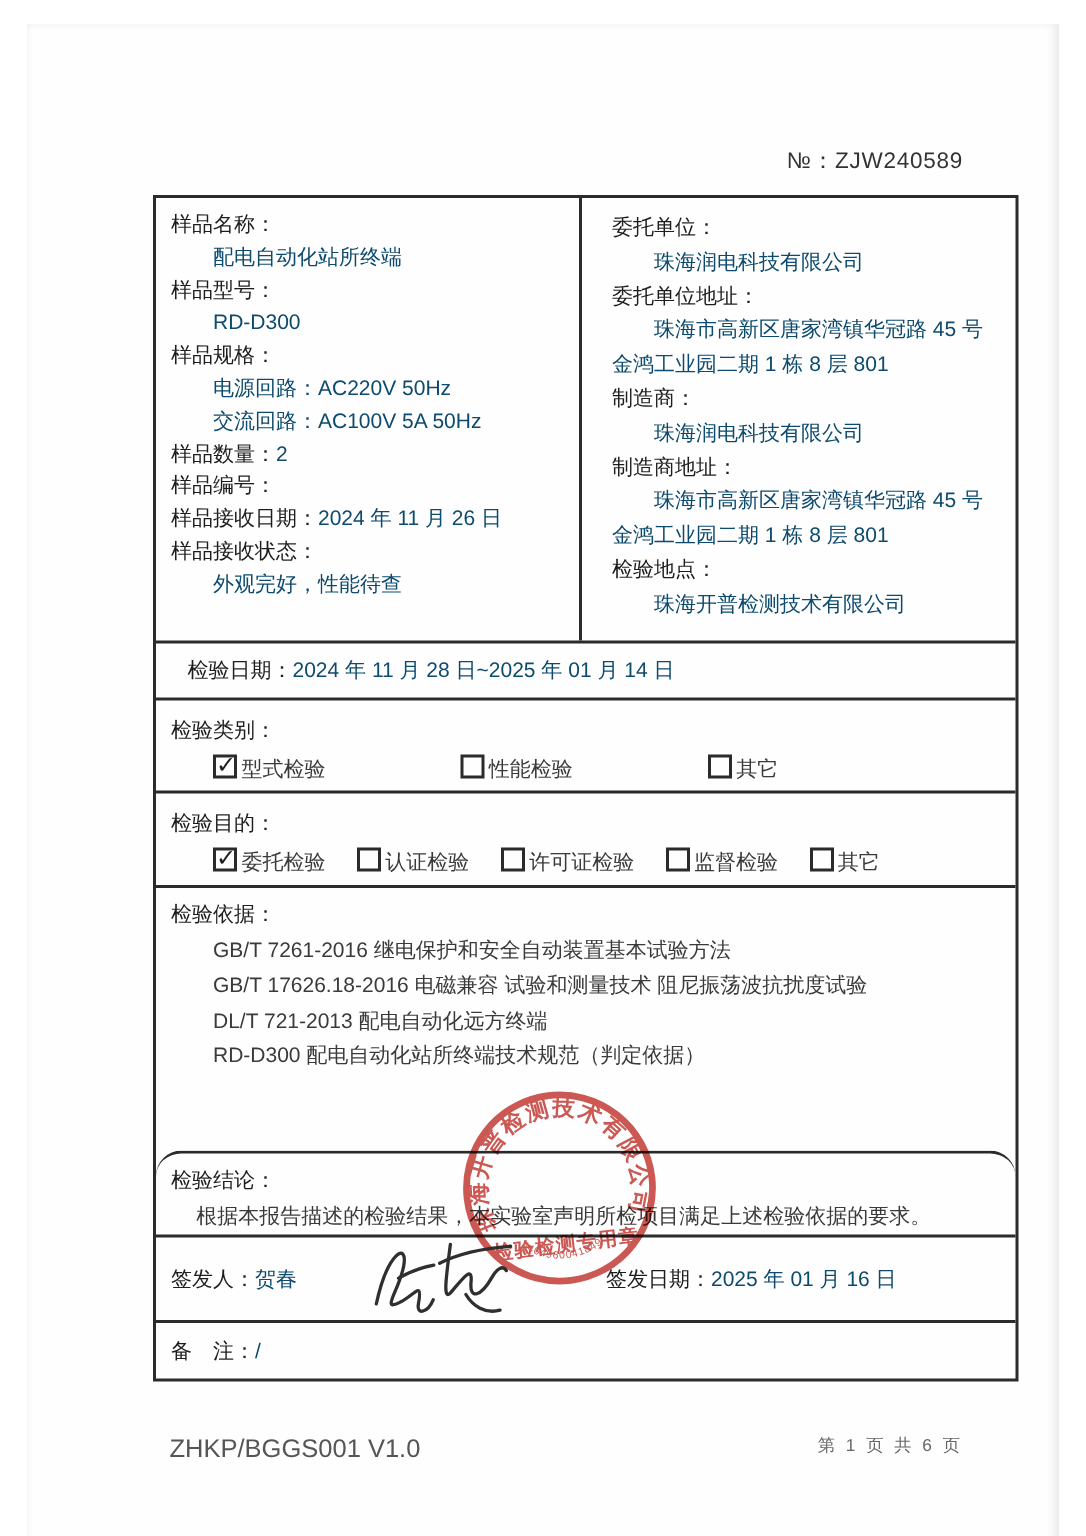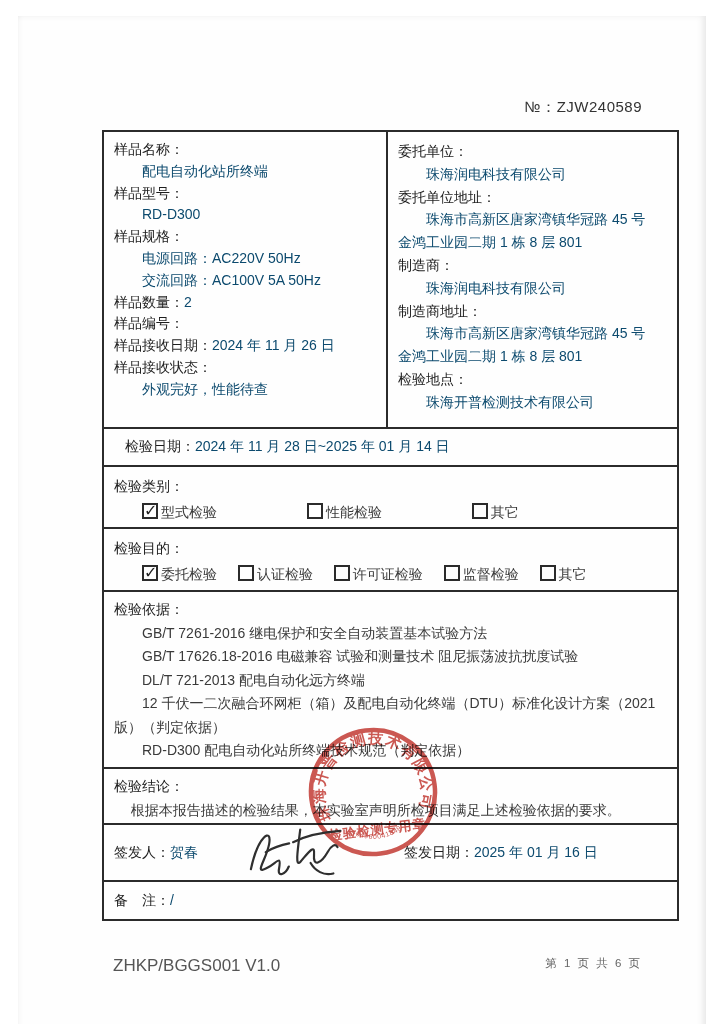--- a/index.html
+++ b/index.html
@@ -18,26 +18,26 @@
     position:absolute;left:84px;top:114px;width:577px;height:791px;
     border:2px solid #2b2b2b;box-sizing:border-box;background:transparent;
   }
   .row{box-sizing:border-box;border-top:2px solid #2b2b2b;font-size:14px;}
   .row:first-child{border-top:none;}
   .r1{height:295px;display:flex;}
   .r2{height:38px;line-height:34px;padding-left:21px;}
   .r3{height:63px;padding:6px 0 0 10px;line-height:26px;}
   .r4{height:62px;padding:6px 0 0 10px;line-height:26px;}
   .r5{height:177px;padding:6px 10px 0 10px;line-height:23.5px;}
-  .r6{height:56px;padding:5px 8px 12px 10px;line-height:24px;}
+  .r6{height:56px;padding:5px 8px 12px 10px;line-height:24px;border-radius:17px;}
   .r7{height:57px;position:relative;}
   .r8{height:39px;line-height:36px;padding-left:10px;}
   .cell-l{width:284px;border-right:2px solid #2b2b2b;box-sizing:border-box;
           padding:7px 6px 0 10px;line-height:21.8px;}
-  .cell-r{flex:1;box-sizing:border-box;padding:8px 6px 0 10px;line-height:22.8px;}
+  .cell-r{flex:1;box-sizing:border-box;padding:8px 6px 0 20px;line-height:22.8px;}
   .lbl{font-weight:normal;color:#1d1d1d;}
   .val{color:#0c4a6e;}
   .ind{padding-left:28px;}
   .cb{
     display:inline-block;width:12px;height:12px;border:2px solid #2b2b2b;
     box-sizing:content-box;vertical-align:-2px;margin-right:3px;position:relative;
   }
   .cb[data-checked="true"]::after{
     content:"✓";position:absolute;left:0px;top:-7px;font-size:16px;
     font-weight:bold;color:#1d1d1d;
@@ -122,21 +122,20 @@
         <span class="opt"><span class="cb" data-checked="false"></span><span>监督检验</span></span>
         <span class="opt"><span class="cb" data-checked="false"></span><span>其它</span></span>
       </div>
     </div>
 
     <div class="row r5">
       <div class="lbl">检验依据：</div>
       <div class="basis-item">GB/T 7261-2016 继电保护和安全自动装置基本试验方法</div>
       <div class="basis-item">GB/T 17626.18-2016 电磁兼容 试验和测量技术 阻尼振荡波抗扰度试验</div>
       <div class="basis-item">DL/T 721-2013 配电自动化远方终端</div>
-      <div class="basis-item">12 千伏一二次融合环网柜（箱）及配电自动化终端（DTU）标准化设计方案（2021版）（判定依据）</div>
       <div class="basis-item">RD-D300 配电自动化站所终端技术规范（判定依据）</div>
     </div>
 
     <div class="row r6">
       <div class="lbl">检验结论：</div>
       <div class="concl-text">根据本报告描述的检验结果，本实验室声明所检项目满足上述检验依据的要求。</div>
     </div>
 
     <div class="row r7">
       <div class="issuer"><span class="lbl">签发人：</span><span class="val">贺春</span></div>

